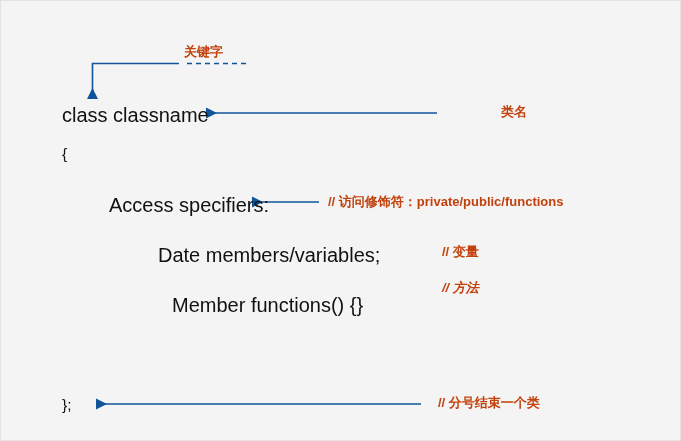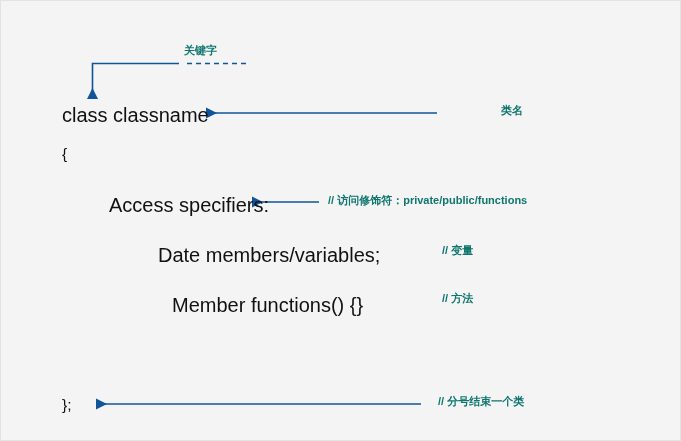--- a/index.html
+++ b/index.html
@@ -30,32 +30,32 @@
   #code-class-decl { left: 61px;  top: 104px; }
   #code-open-brace { left: 61px;  top: 145px; font-size: 15.5px; }
   #code-access     { left: 108px; top: 194px; }
   #code-members    { left: 157px; top: 244px; }
   #code-functions  { left: 171px; top: 294px; }
   #code-close      { left: 61px;  top: 396px; font-size: 15.5px; }
 
   
   .note {
     position: absolute;
-    color: #0f766e;
+    color: #c2410c;
     font-family: "Liberation Sans", "DejaVu Sans", sans-serif;
     font-weight: bold;
-    font-size: 11px;
+    font-size: 13px;
     line-height: 1;
     white-space: nowrap;
   }
   #note-keyword   { left: 183px; top: 44px;  }
   #note-classname { left: 500px; top: 104px; }
   #note-access    { left: 327px; top: 194px; }
   #note-members   { left: 441px; top: 244px; }
-  #note-functions { left: 441px; top: 292px; }
+  #note-functions { left: 441px; top: 280px; font-style: italic; }
   #note-close     { left: 437px; top: 395px; }
 
   
   .connector {
     position: absolute;
     left: 0;
     top: 0;
     width: 681px;
     height: 441px;
     pointer-events: none;

